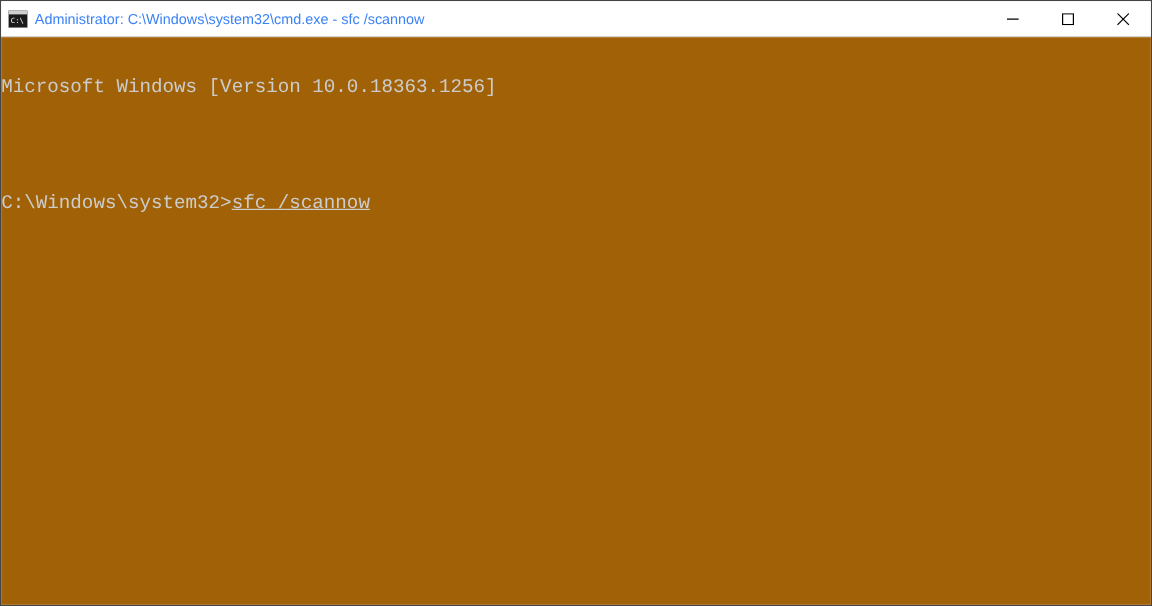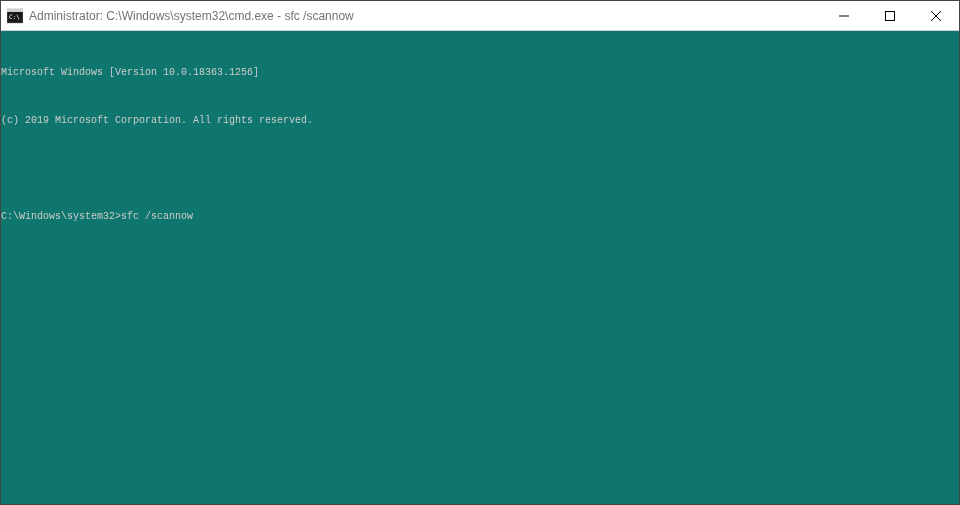--- a/index.html
+++ b/index.html
@@ -36,21 +36,21 @@
       display: flex;
       align-items: center;
       justify-content: center;
     }
     .app-icon svg {
       width: 16px;
       height: 16px;
     }
     .title-text {
       font-size: 12px;
-      color: #737373;
+      color: #3b82f6;
       flex: 1;
       white-space: nowrap;
     }
     .window-controls {
       display: flex;
       height: 100%;
     }
     .ctrl-btn {
       width: 46px;
       height: 100%;
@@ -58,34 +58,35 @@
       align-items: center;
       justify-content: center;
       cursor: pointer;
     }
     .ctrl-btn svg {
       width: 10px;
       height: 10px;
     }
     .terminal {
       flex: 1;
-      background: #0f766e;
+      background: #a16207;
       color: #cccccc;
       font-family: Consolas, "Courier New", monospace;
-      font-size: 10px;
+      font-size: 16px;
       line-height: 16px;
       padding: 2px 0 0 0;
       white-space: pre;
       overflow: hidden;
     }
     .term-line {
       min-height: 16px;
     }
     .prompt-line .cmd {
       color: #cccccc;
+      text-decoration: underline;
     }
   </style>
 </head>
 <body>
 
 <div class="window">
   <div class="titlebar">
     <span class="app-icon">
       <svg viewBox="0 0 16 16">
         <rect x="0" y="1" width="16" height="14" fill="#1a1a1a" stroke="#888" stroke-width="0.5"></rect>
@@ -108,18 +109,17 @@
       <div class="ctrl-btn close">
         <svg viewBox="0 0 10 10">
           <line x1="0" y1="0" x2="10" y2="10" stroke="#000" stroke-width="1"></line>
           <line x1="10" y1="0" x2="0" y2="10" stroke="#000" stroke-width="1"></line>
         </svg>
       </div>
     </div>
   </div>
   <div class="terminal">
     <div class="term-line">Microsoft Windows [Version 10.0.18363.1256]</div>
-    <div class="term-line">(c) 2019 Microsoft Corporation. All rights reserved.</div>
     <div class="term-line"></div>
     <div class="term-line prompt-line"><span>C:\Windows\system32&gt;</span><span class="cmd">sfc /scannow</span></div>
     <div class="term-line"></div>
   </div>
 </div>
 
 </body></html>

